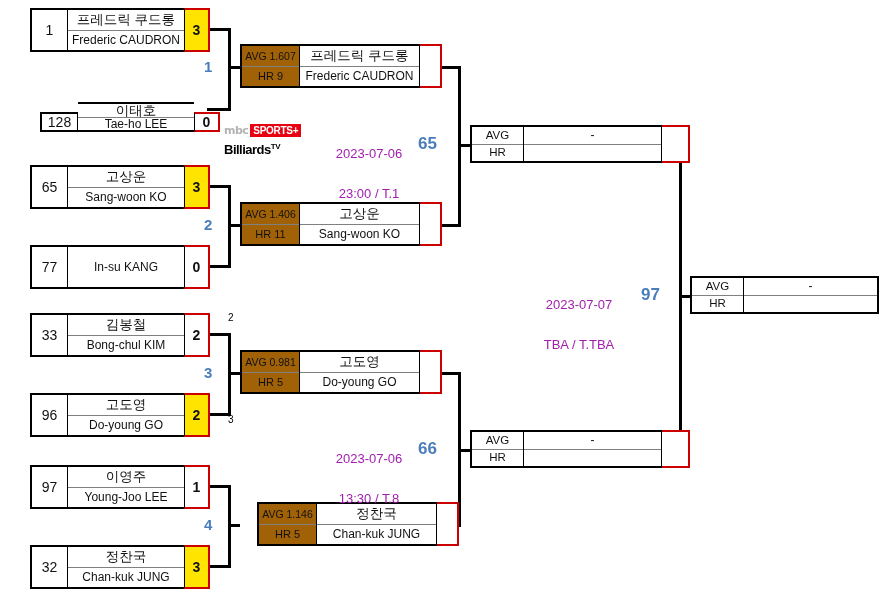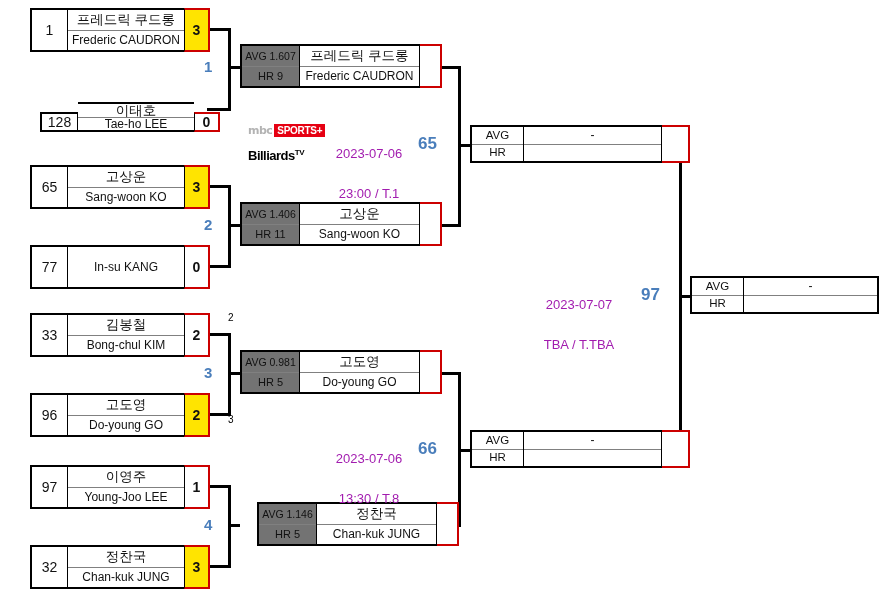--- a/index.html
+++ b/index.html
@@ -38,21 +38,21 @@
     width:26px;border:2px solid #cc0000;border-left:1px solid #000;
     display:flex;align-items:center;justify-content:center;
     font-size:14px;font-weight:bold;background:#fff;box-sizing:border-box;
   }
   .pbox .score.win{background:#ffe400;}
 
   
   .rbox{position:absolute;display:flex;height:44px;box-sizing:border-box;}
   .rbox .stats{
     width:60px;border:2px solid #000;border-right:1px solid #000;
-    box-sizing:border-box;background:#737373;display:flex;flex-direction:column;
+    box-sizing:border-box;background:#a16207;display:flex;flex-direction:column;
   }
   .rbox .stats .s1{
     flex:1;border-bottom:1px solid #808080;display:flex;align-items:center;
     justify-content:center;font-size:10.5px;box-sizing:border-box;line-height:1;
   }
   .rbox .stats .s2{
     flex:1;display:flex;align-items:center;justify-content:center;
     font-size:11px;box-sizing:border-box;line-height:1;
   }
   .rbox .names{
@@ -116,21 +116,21 @@
           line-height:1;}
 
   
   .logo{position:absolute;width:72px;}
   .logo .row1{display:flex;align-items:center;height:13px;}
   .logo .mbc{font-size:11px;font-weight:bold;color:#b3b3b3;letter-spacing:-0.5px;
              font-family:"DejaVu Sans",sans-serif;line-height:13px;}
   .logo .sports{background:#e60012;color:#fff;font-size:10px;font-weight:bold;
                 padding:0 3px;margin-left:2px;line-height:13px;letter-spacing:-0.3px;}
   .logo .row2{font-size:13px;font-weight:bold;color:#000;line-height:14px;
-              margin-top:9px;letter-spacing:-0.5px;}
+              margin-top:3px;letter-spacing:-0.5px;}
   .logo .row2 sup{font-size:8px;}
 </style>
 </head>
 <body>
 
 <div id="root">
 
   <div class="ln lnh" style="left:207px;top:28px;width:24px;"></div>
   <div class="ln lnh" style="left:207px;top:108px;width:24px;"></div>
   <div class="ln lnv" style="left:228px;top:28px;height:83px;"></div>
@@ -286,21 +286,21 @@
       <div class="s1">AVG 1.146</div>
       <div class="s2">HR 5</div>
     </div>
     <div class="names">
       <div class="kr">정찬국</div>
       <div class="en">Chan-kuk JUNG</div>
     </div>
     <div class="score"></div>
   </div>
 
-  <div class="logo" style="left:248px;top:124px;">
+  <div class="logo" style="left:224px;top:124px;">
     <div class="row1">
       <span class="mbc">mbc</span>
       <span class="sports">SPORTS+</span>
     </div>
     <div class="row2">
       <span>Billiards</span><sup>TV</sup>
     </div>
   </div>
 
   <div class="sched" style="left:314px;top:124px;width:110px;">

